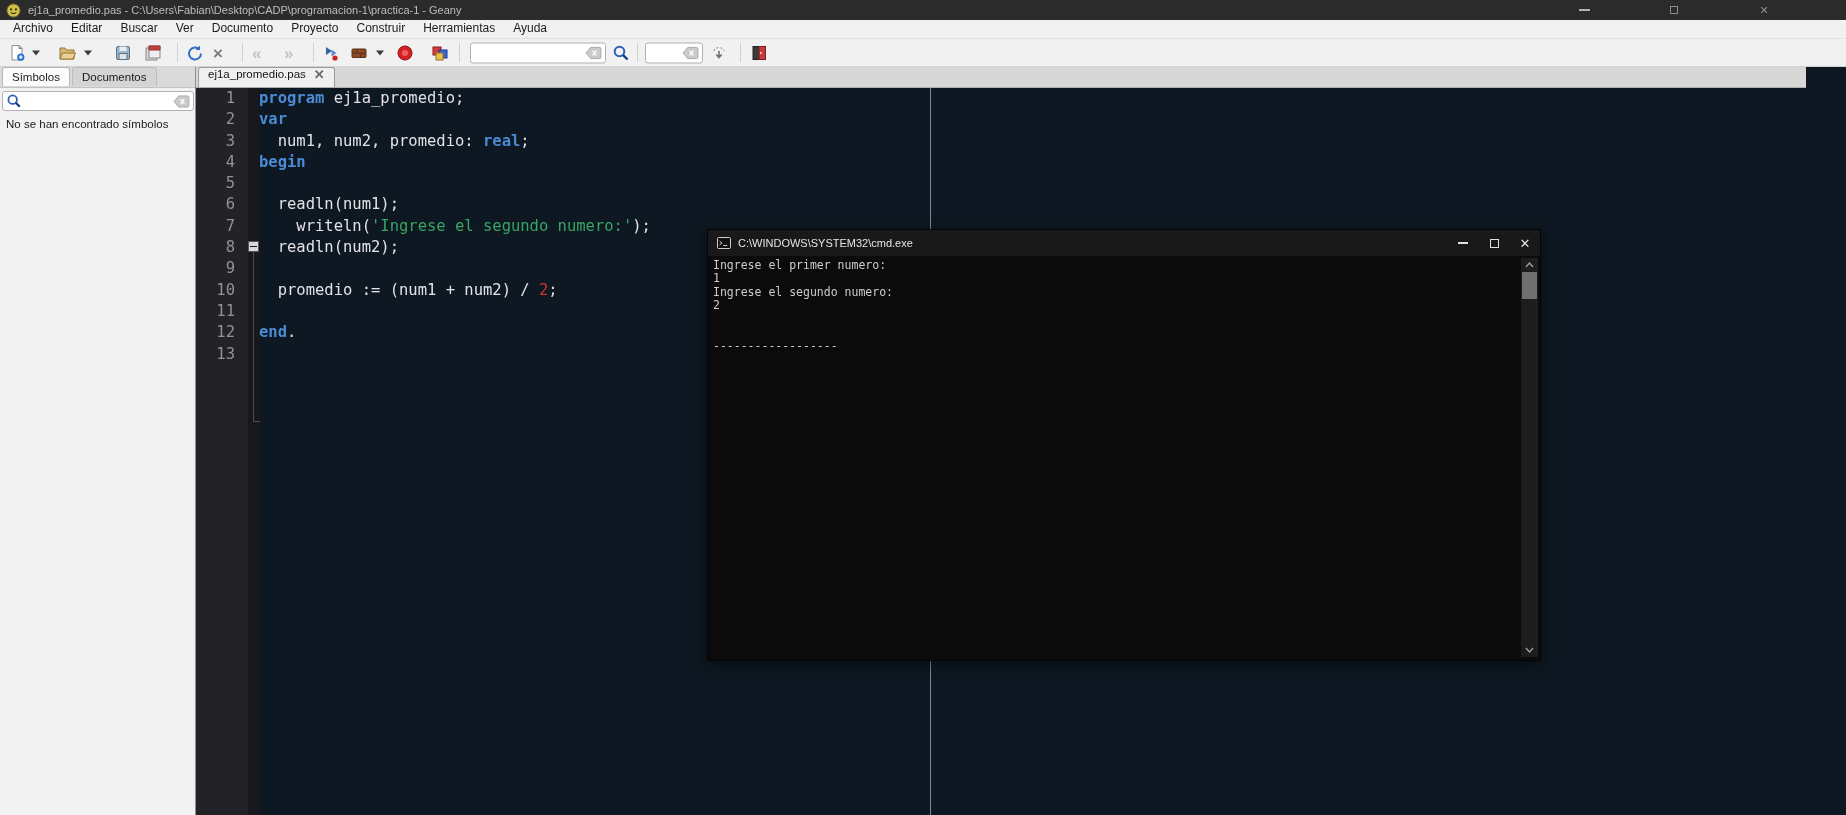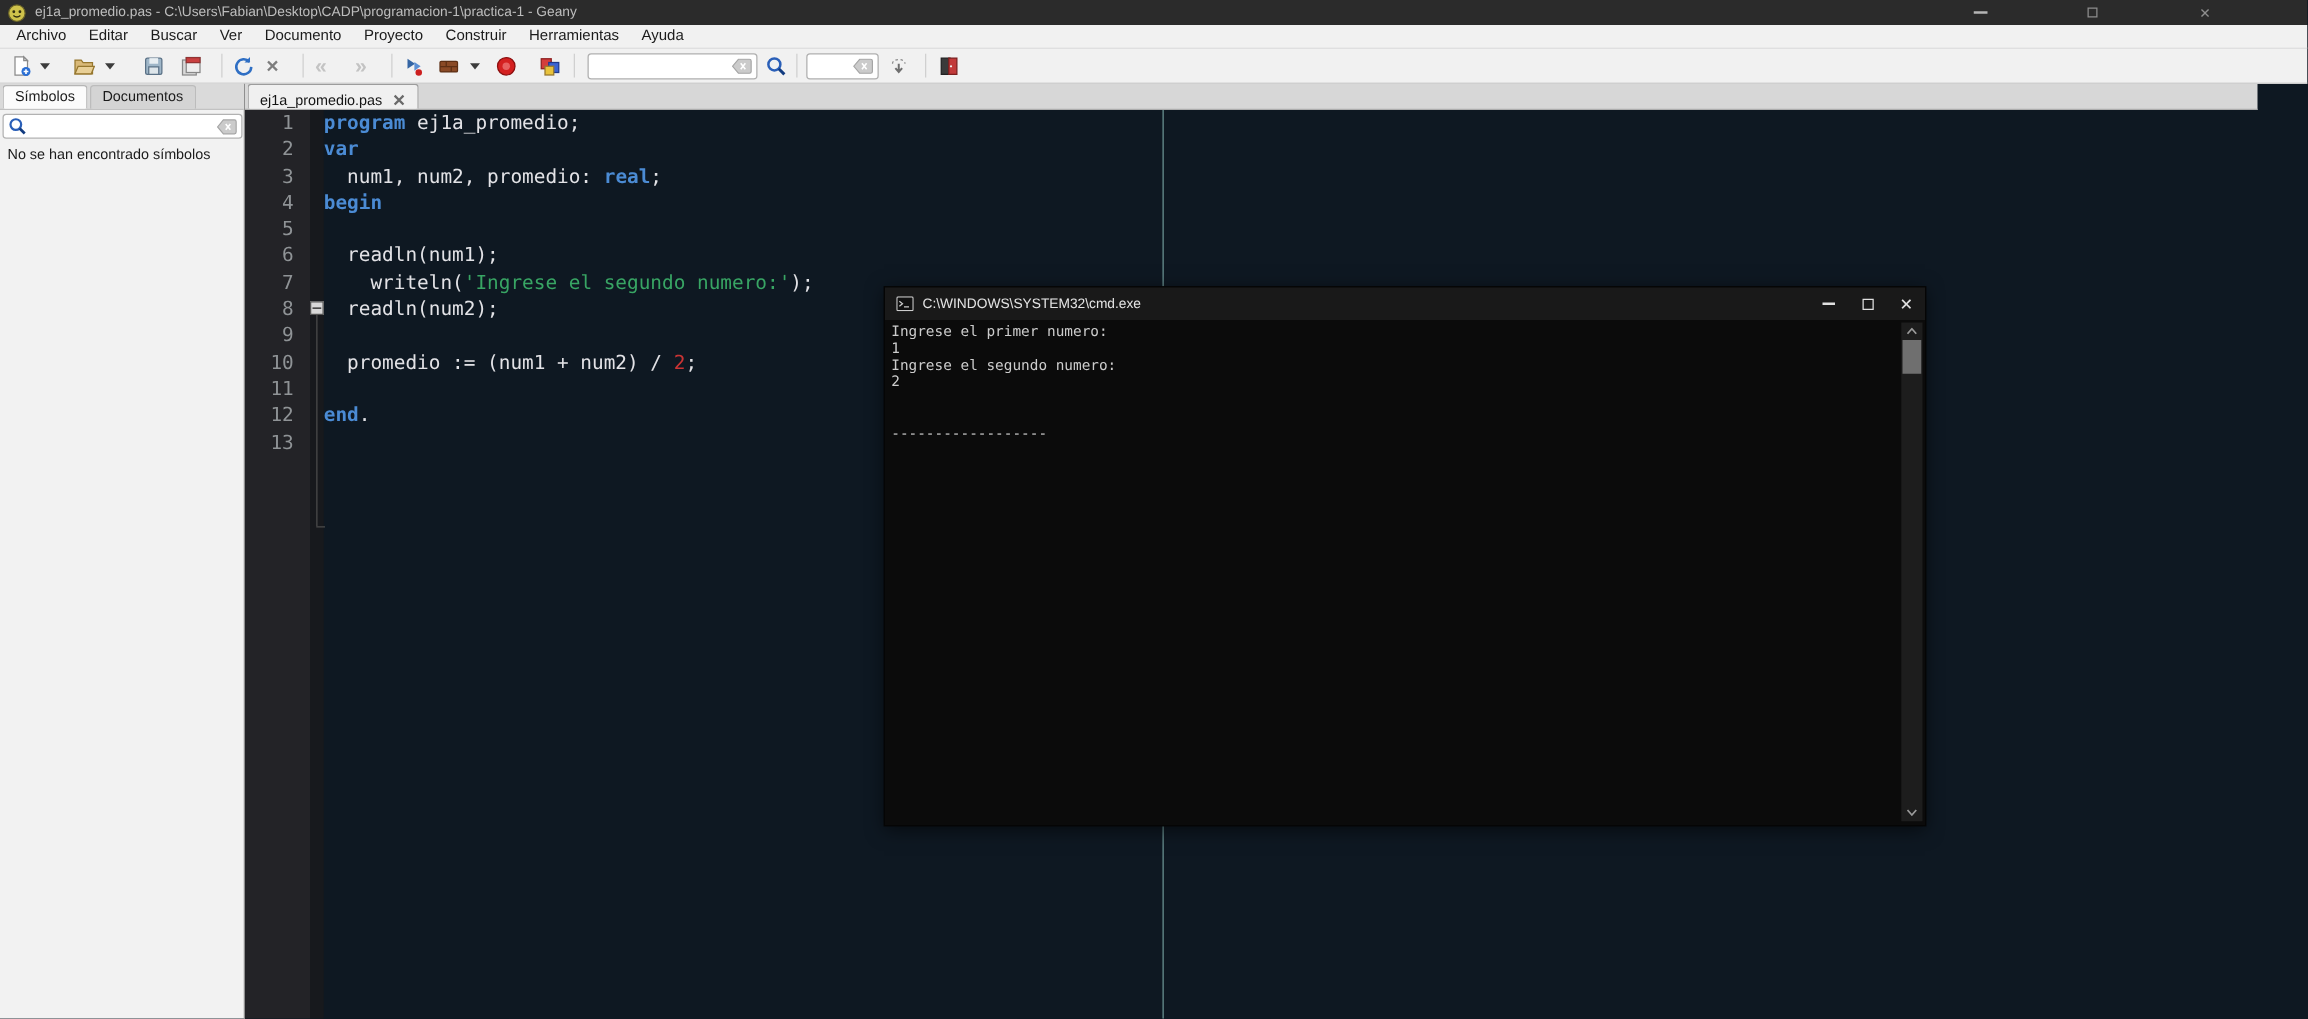--- a/index.html
+++ b/index.html
@@ -22,31 +22,31 @@
   .tbi{position:absolute;top:50%;transform:translateY(-50%);display:flex;align-items:center;justify-content:center}
   .tb-sep{position:absolute;top:4px;bottom:4px;width:1px;background:#d0d0d0}
   .chev{width:0;height:0;border-left:4px solid transparent;border-right:4px solid transparent;border-top:5px solid #3c3c3c}
   .tb-text{font-weight:bold;color:#c3c3c3;font-size:17px;line-height:1}
   .tb-close{font-weight:bold;color:#7d7d7d;font-size:17px;line-height:1}
   .tb-entry{position:absolute;top:50%;transform:translateY(-50%);height:21px;border:1px solid #afafaf;border-radius:3px;background:#fff;display:flex;align-items:center;padding:0 3px}
   .tb-entry input{border:none;outline:none;flex:1;min-width:0;font-size:11.5px;font-family:"Liberation Sans",sans-serif;background:transparent}
 
   
   .sidebar{position:absolute;left:0;top:67px;width:196px;height:748px;background:#f2f2f2;border-right:1px solid #8f8f8f}
-  .side-tabs{position:absolute;left:0;top:0;width:100%;height:21px;background:#dadada;display:flex;align-items:center;padding-left:2px;border-bottom:1px solid #c2c2c2}
+  .side-tabs{position:absolute;left:0;top:0;width:100%;height:21px;background:#dadada;display:flex;align-items:flex-start;padding-left:2px;border-bottom:1px solid #c2c2c2}
   .side-tab{font-size:11.5px;color:#1b1b1b;padding:3px 9px 3px 9px;border:1px solid #b5b5b5;border-bottom:none;border-radius:3px 3px 0 0;margin-right:2px}
   .side-tab.active{background:#fbfbfb}
   .side-tab.inactive{background:#d4d4d4;border-color:#bcbcbc}
   .filter-entry{position:absolute;left:2px;top:24px;width:192px;height:20px;background:#fff;border:1px solid #b2b2b2;border-radius:3px;display:flex;align-items:center;padding:0 3px}
   .filter-entry input{border:none;outline:none;flex:1;min-width:0;font-size:11.5px;font-family:"Liberation Sans",sans-serif;background:transparent;padding-left:3px}
   .empty-msg{position:absolute;left:6px;top:51px;font-size:11.5px;color:#1b1b1b}
 
   
   .tabbar{position:absolute;left:196px;top:67px;width:1610px;height:21px;background:#d7d7d7;display:flex;align-items:flex-end;border-bottom:1px solid #adadad}
-  .etab{display:flex;align-items:flex-end;gap:8px;background:#f0f0f0;border:1px solid #9c9c9c;border-bottom:none;border-radius:3px 3px 0 0;height:20px;padding:0 9px;margin-left:2px}
+  .etab{display:flex;align-items:flex-start;gap:8px;background:#f0f0f0;border:1px solid #9c9c9c;border-bottom:none;border-radius:3px 3px 0 0;height:20px;padding:0 9px;margin-left:2px}
   .etab .lbl{font-size:11.5px;color:#141414;white-space:nowrap}
   .etab .x{font-size:13px;color:#6a6a6a;font-weight:bold;line-height:1}
 
   
   .editor{position:absolute;left:196px;top:88px;width:1650px;height:727px;background:var(--editor_bg,#0e1822)}
   .gutter-bg{position:absolute;left:0;top:0;width:52px;height:100%;background:#232327}
   .foldm-bg{position:absolute;left:52px;top:0;width:11px;height:100%;background:#17191d}
   .margin-line{position:absolute;left:734px;top:0;width:1px;height:100%;background:var(--margin_line,#6b9393)}
   .code-lines{position:absolute;left:0;top:0;right:0;font-family:"DejaVu Sans Mono",monospace;font-size:15.5px}
   .code-row{display:flex;height:21.3px;line-height:21.3px;white-space:pre}

